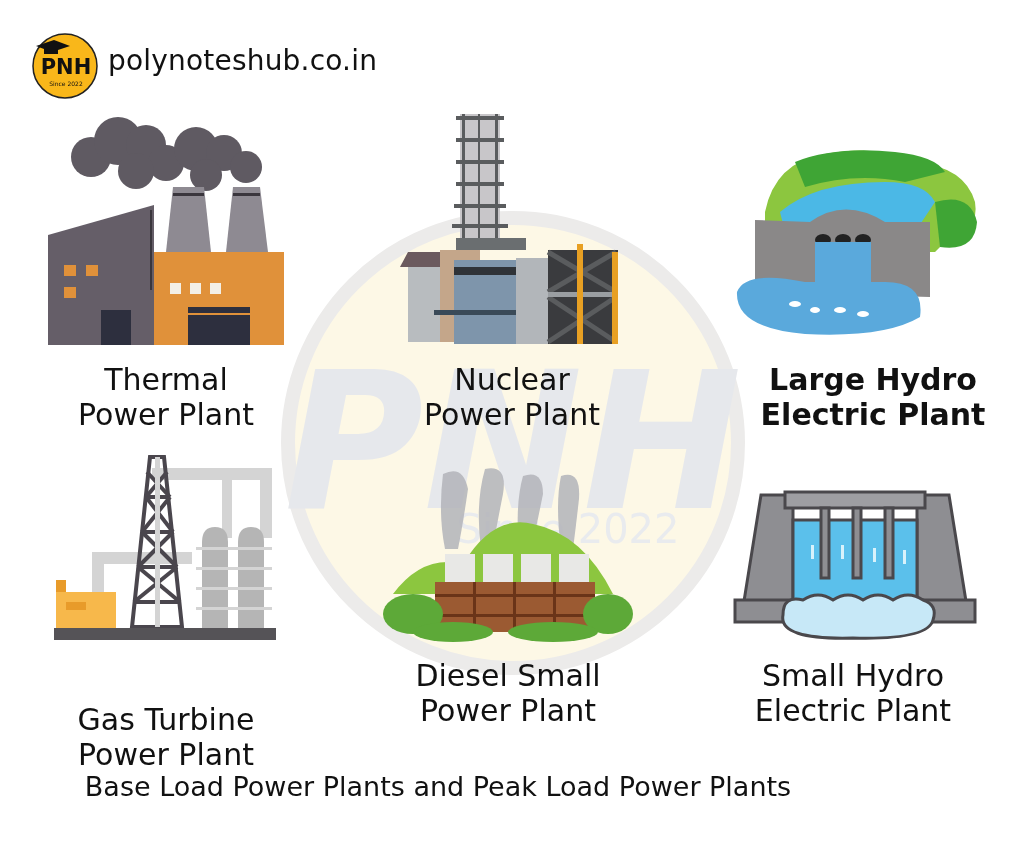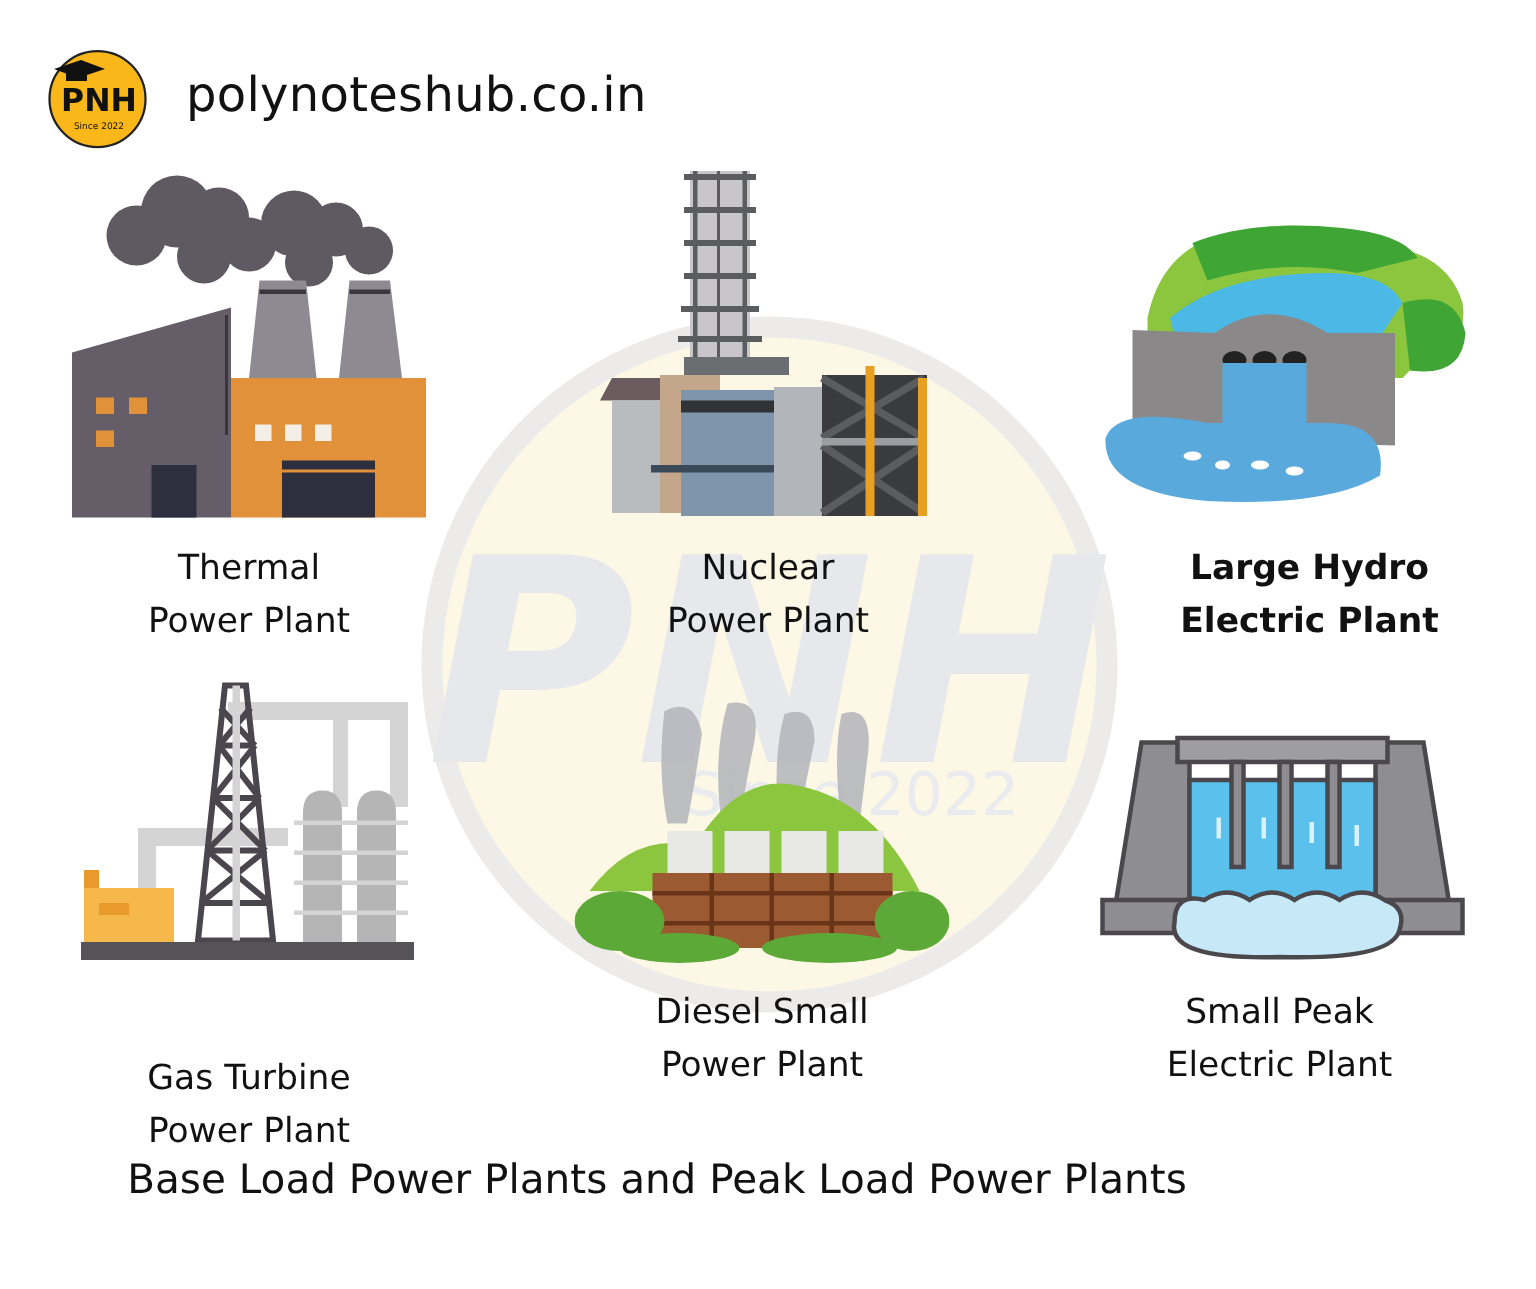--- a/index.html
+++ b/index.html
@@ -1,22 +1,22 @@
 <!DOCTYPE html>
 <html><head>
 <meta charset="utf-8">
 <style>
   html, body { margin:0; padding:0; }
   body { width:1024px; height:859px; background:#ffffff; position:relative; overflow:hidden;
          font-family:"DejaVu Sans", sans-serif; color:#111; }
   .watermark { position:absolute; left:268px; top:208px; width:490px; height:470px; pointer-events:none; }
   .logo { position:absolute; left:30px; top:30px; width:70px; height:70px; }
-  .site { position:absolute; left:124px; top:44px; font-size:32px; color:#111; letter-spacing:0.2px; }
+  .site { position:absolute; left:108px; top:44px; font-size:28px; color:#111; letter-spacing:0.2px; }
   .art { position:absolute; }
-  .label { position:absolute; width:280px; text-align:center; font-size:23px; line-height:35px; color:#111; }
+  .label { position:absolute; width:280px; text-align:center; font-size:30px; line-height:35px; color:#111; }
   .label span { display:block; }
   .footer { position:absolute; left:0; width:876px; top:771px; text-align:center; font-size:27px; color:#111; }
 </style>
 </head>
 <body>
 
 <svg class="watermark" viewBox="0 0 490 470">
   <circle cx="245" cy="235" r="225" fill="#FDF8E6" stroke="#ECEBEA" stroke-width="14"></circle>
   <text x="245" y="300" text-anchor="middle" font-family="DejaVu Sans, sans-serif" font-weight="bold" font-style="italic" font-size="190" fill="#E6E8EC">PNH</text>
   <text x="300" y="335" text-anchor="middle" font-family="DejaVu Sans, sans-serif" font-size="40" fill="#E9EBEE">Since 2022</text>
@@ -212,17 +212,17 @@
   </g>
   <g fill="#D8F2FB">
       <rect x="78" y="65" width="3" height="14"></rect>
       <rect x="108" y="65" width="3" height="14"></rect>
       <rect x="140" y="68" width="3" height="14"></rect>
       <rect x="170" y="70" width="3" height="14"></rect>
     </g>
   <path d="M50,135 Q50,115 70,120 Q85,110 100,120 Q115,110 130,120 Q145,110 160,120 Q175,110 190,120 Q205,125 200,140 Q195,160 120,158 Q45,160 50,135 Z" fill="#C7E8F7" stroke="#4A484C" stroke-width="3"></path>
 </svg>
 <div class="label" style="left:713px;top:658px;">
-  <span>Small Peak</span>
+  <span>Small Hydro</span>
   <span>Electric Plant</span>
 </div>
 
 <div class="footer">Base Load Power Plants and Peak Load Power Plants</div>
 
 </body></html>

